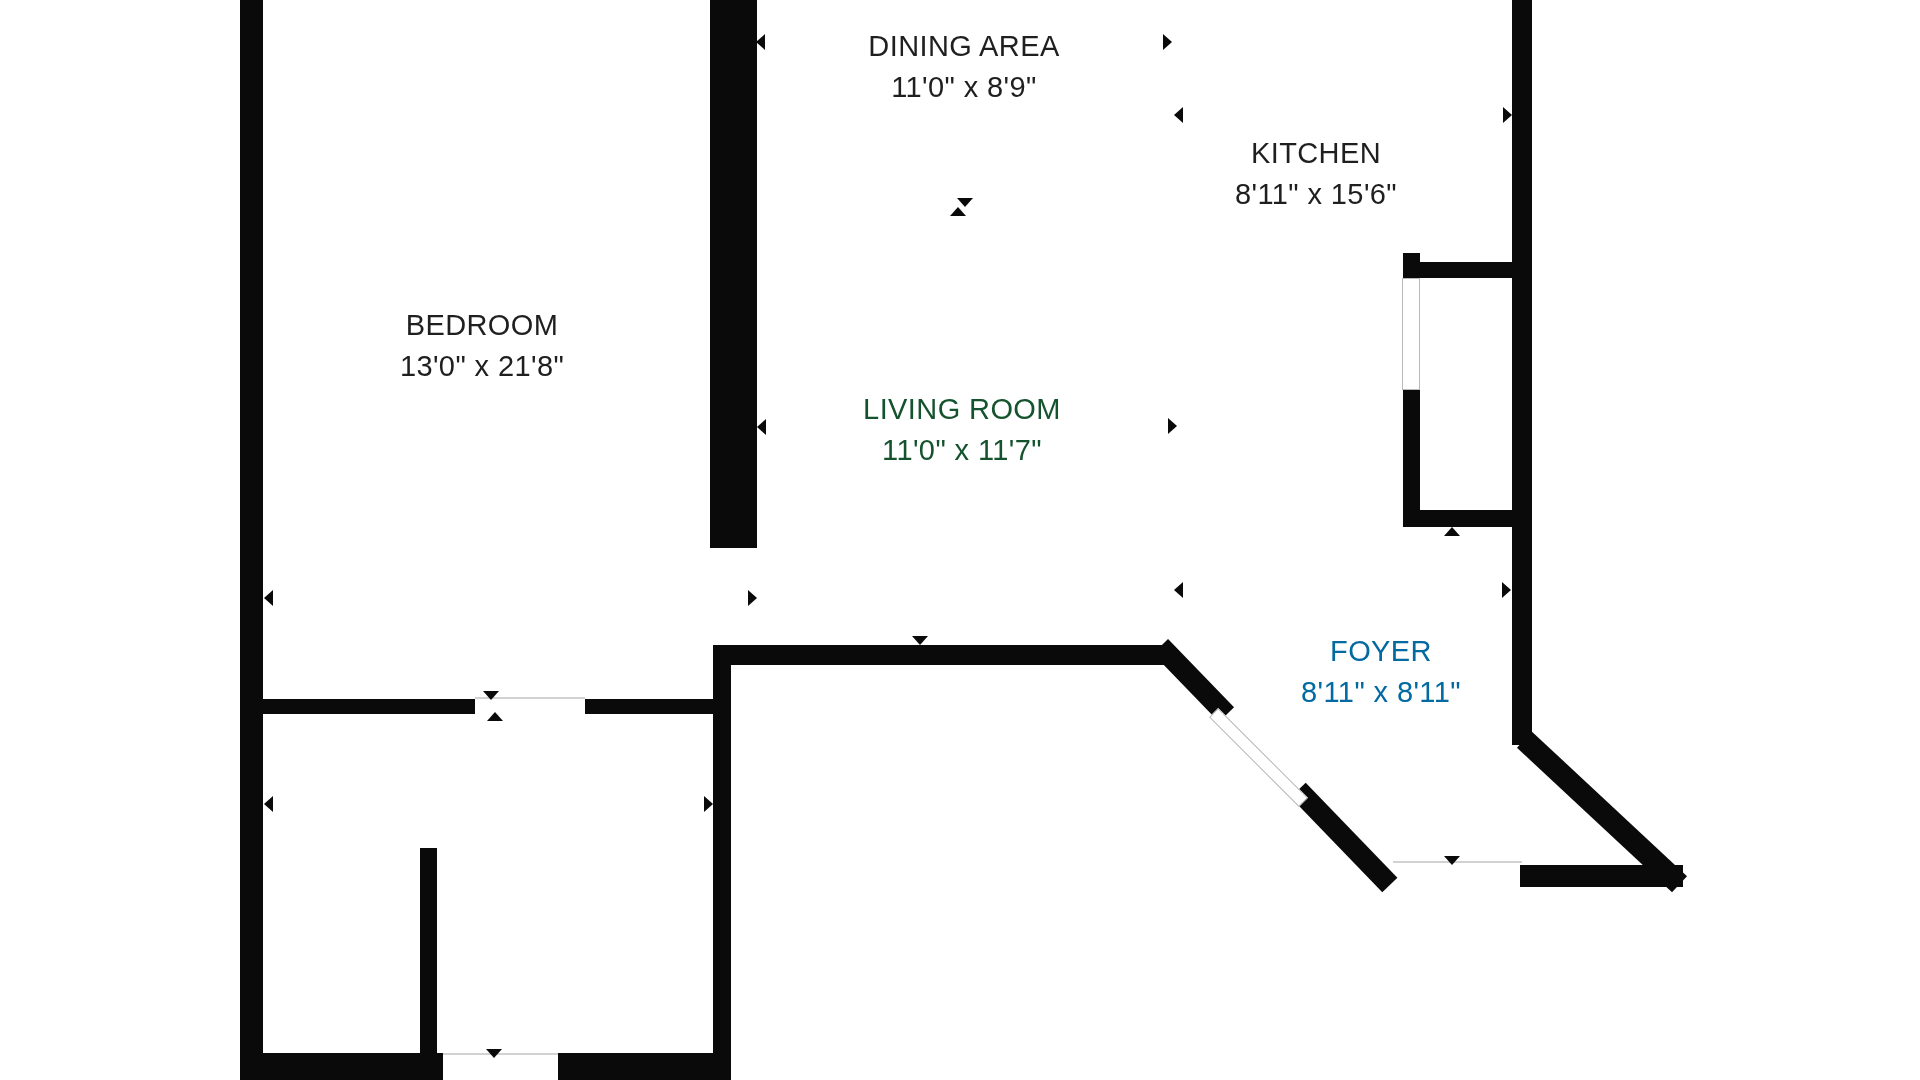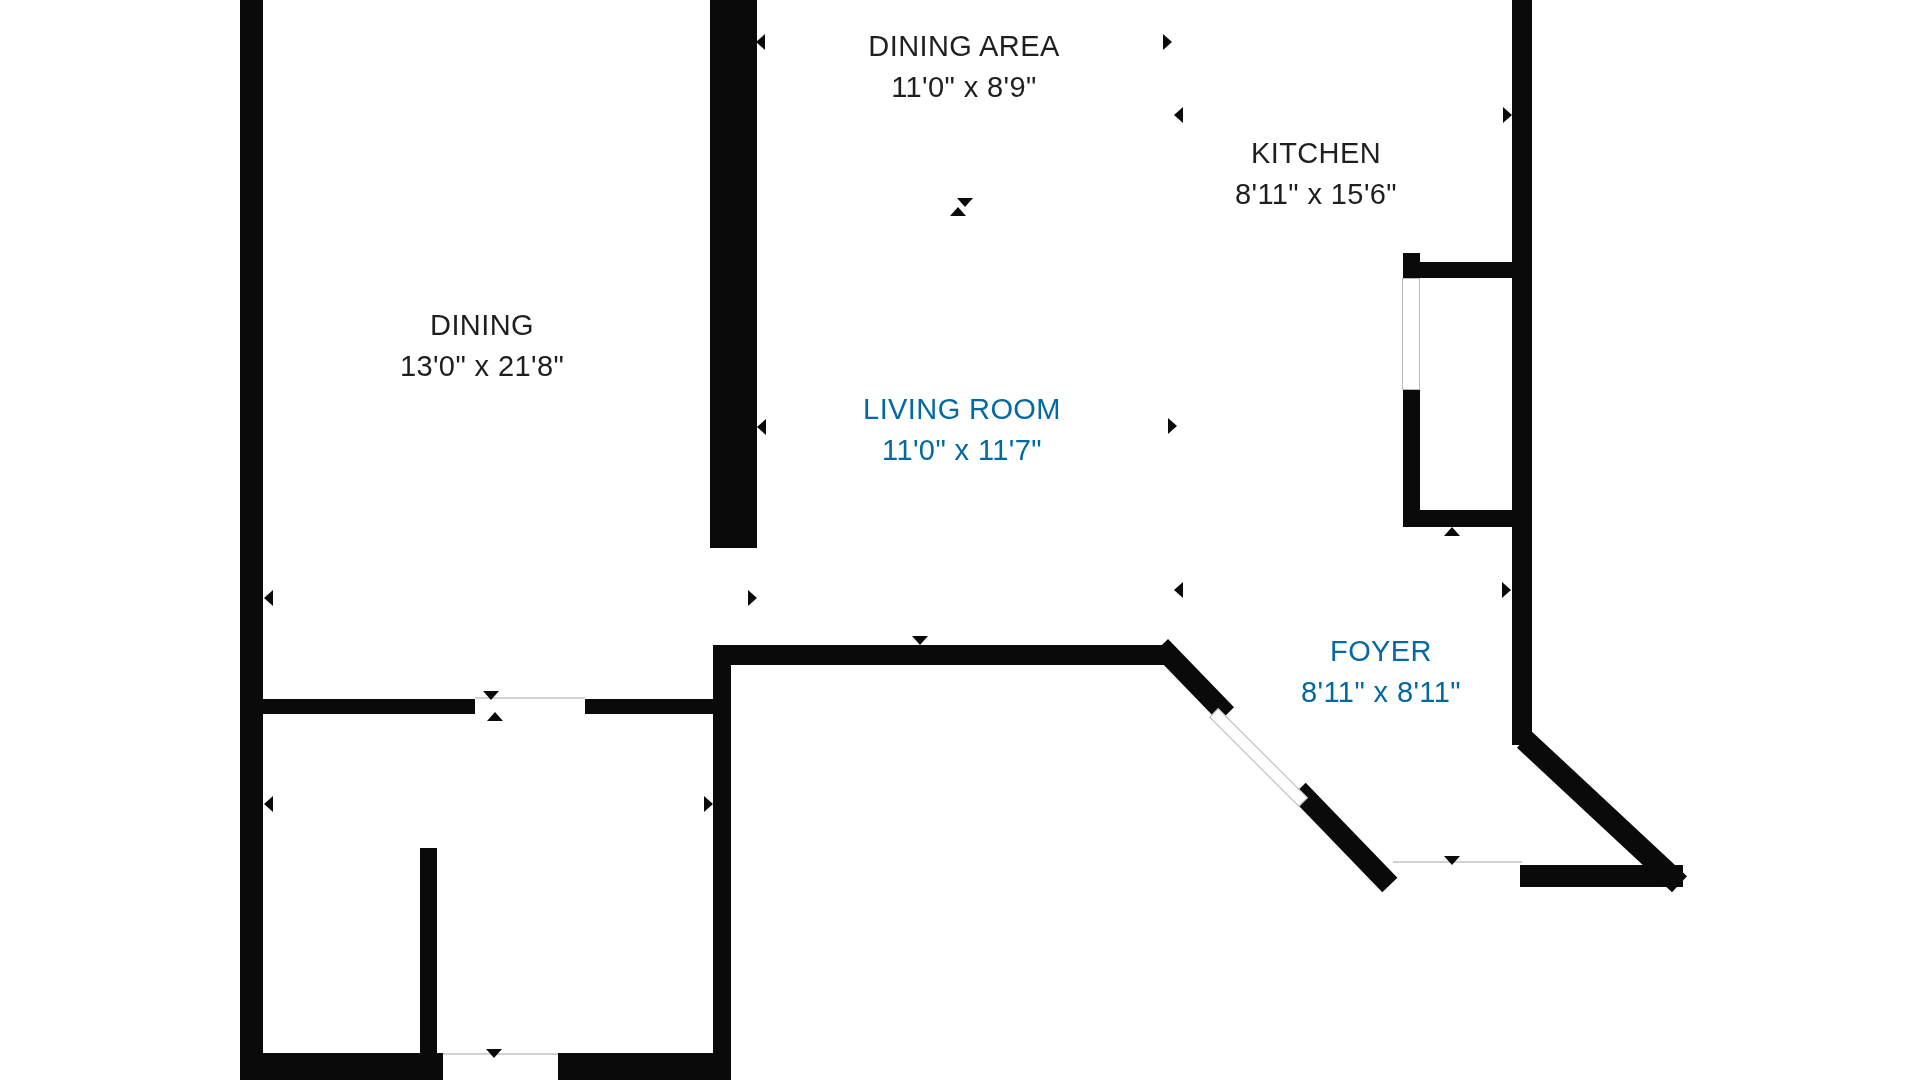--- a/index.html
+++ b/index.html
@@ -39,25 +39,25 @@
     <span class="room-name">DINING AREA</span>
     <span class="room-dims">11'0" x 8'9"</span>
   </div>
 
   <div class="room-label" style="left: 1290px; top: 174px; color: rgb(31, 31, 31); margin-left: 26px;">
     <span class="room-name">KITCHEN</span>
     <span class="room-dims">8'11" x 15'6"</span>
   </div>
 
   <div class="room-label" style="left: 482px; top: 346px; color: rgb(31, 31, 31);">
-    <span class="room-name">DINING</span>
+    <span class="room-name">BEDROOM</span>
     <span class="room-dims">13'0" x 21'8"</span>
   </div>
 
-  <div class="room-label" style="left: 962px; top: 430px; color: #0369a1;">
+  <div class="room-label" style="left: 962px; top: 430px; color: #14532d;">
     <span class="room-name">LIVING ROOM</span>
     <span class="room-dims">11'0" x 11'7"</span>
   </div>
 
   <div class="room-label" style="left: 1381px; top: 672px; color: #0369a1;">
     <span class="room-name">FOYER</span>
     <span class="room-dims">8'11" x 8'11"</span>
   </div>
 
 

